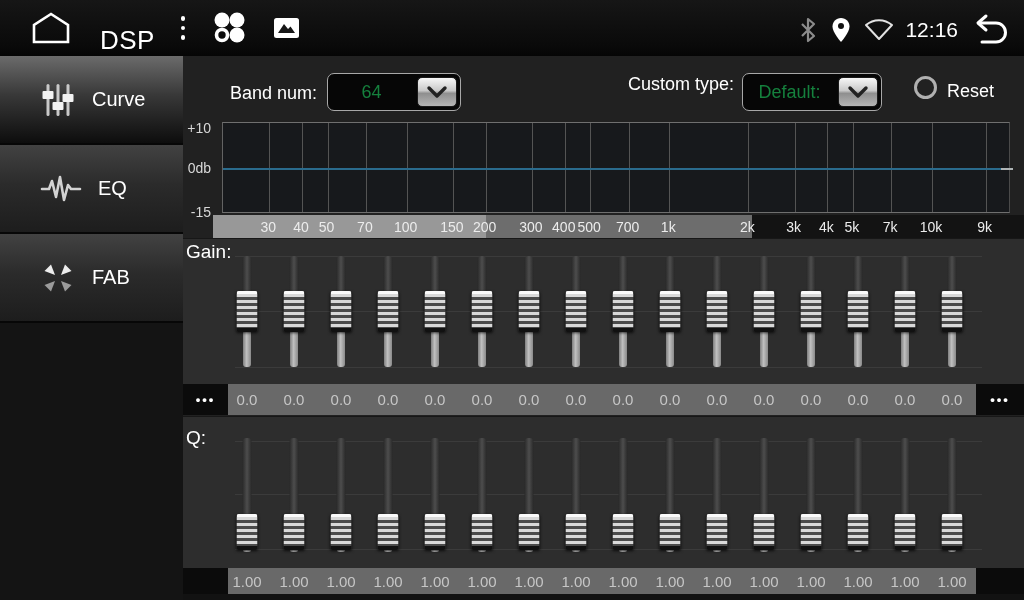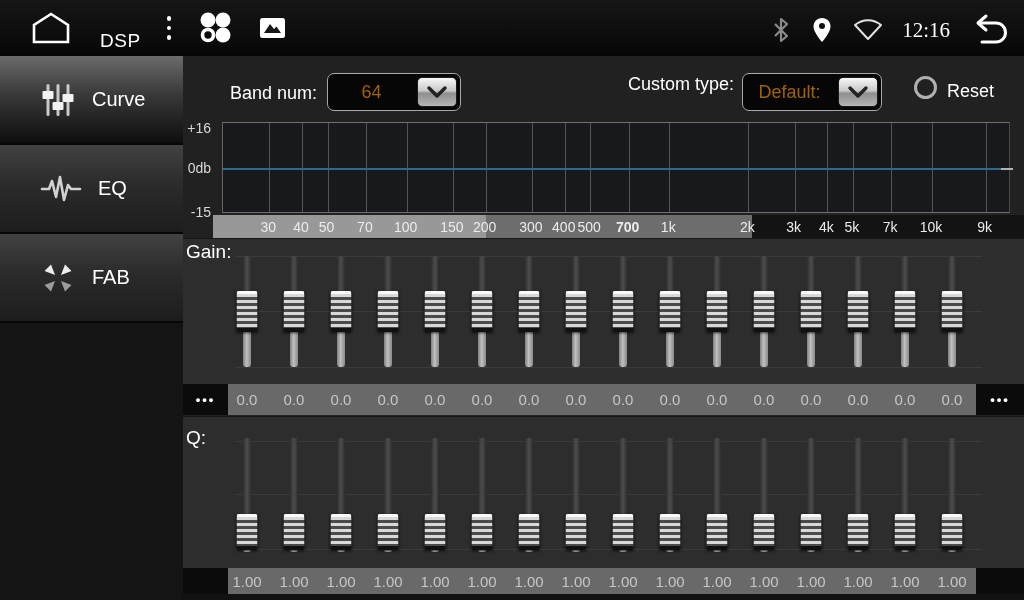--- a/index.html
+++ b/index.html
@@ -5,43 +5,43 @@
   html,body{margin:0;padding:0;background:#000;}
   *{box-sizing:border-box;}
   #screen{position:relative;width:1024px;height:600px;overflow:hidden;
     font-family:"Liberation Sans",sans-serif;background:#1f1f1f;color:#fff;}
 
   
   #topbar{position:absolute;left:0;top:0;width:1024px;height:56px;
     background:linear-gradient(180deg,#161616 0%,#0a0a0a 80%,#050505 100%);
     display:flex;align-items:center;}
   .tb-left{display:flex;align-items:center;gap:26px;padding-left:28px;}
-  .tb-right{position:absolute;right:10px;top:0;height:60px;display:flex;align-items:center;gap:18px;font-family:Liberation Serif, serif;}
-  .tb-title{font-size:19px;color:#fff;letter-spacing:.5px;margin-top:25px;}
+  .tb-right{position:absolute;right:10px;top:0;height:60px;display:flex;align-items:center;gap:10px;}
+  .tb-title{font-size:26px;color:#fff;letter-spacing:.5px;margin-top:25px;}
   .tb-time{font-size:21px;color:#fff;}
   .dots-v{display:flex;flex-direction:column;gap:5px;}
   .dots-v i{width:4.5px;height:4.5px;border-radius:50%;background:#fff;}
   .icon-btn{display:flex;align-items:center;justify-content:center;}
 
   
   #sidebar{position:absolute;left:0;top:56px;width:183px;height:544px;background:#141414;}
   .side-item{position:relative;height:89px;display:flex;align-items:center;gap:16px;
     padding-left:40px;border-bottom:2px solid #070707;
     background:linear-gradient(180deg,#424242 0%,#2b2b2b 45%,#1d1d1d 100%);cursor:pointer;}
   .side-item.selected{background:linear-gradient(180deg,#6b6b6b 0%,#383838 45%,#0d0d0d 100%);}
   .side-label{font-size:20px;color:#fff;}
 
   
   #main{position:absolute;left:183px;top:56px;width:841px;height:544px;background:#212121;}
 
   
   .ctl-label{position:absolute;font-size:18px;color:#fff;}
   .dropdown{position:absolute;top:17px;height:38px;background:#060606;border:1px solid #a8a8a8;
     border-radius:7px;display:flex;align-items:center;cursor:pointer;}
-  .dd-value{flex:1;text-align:center;font-size:18px;color:#a16207;padding-right:2px;}
+  .dd-value{flex:1;text-align:center;font-size:18px;color:#15803d;padding-right:2px;}
   .dd-btn{width:40px;height:30px;margin-right:3px;border-radius:5px;border:1px solid #1a1a1a;
     background:linear-gradient(180deg,#f7f7f7 0%,#c9c9c9 45%,#8f8f8f 55%,#b5b5b5 100%);
     display:flex;align-items:center;justify-content:center;flex:none;}
   #radio-reset{position:absolute;left:731px;top:20px;width:23px;height:23px;border-radius:50%;
     border:3px solid #b0b0b0;background:transparent;cursor:pointer;}
   #reset-label{position:absolute;left:764px;top:25px;font-size:18px;color:#fff;}
 
   
   #chart{position:absolute;left:0;top:64px;width:841px;height:118px;}
   .ylab{position:absolute;width:28px;text-align:right;font-size:14px;color:#d8d8d8;}
@@ -197,21 +197,21 @@
       <span class="dd-btn">
         <svg width="22" height="14" viewBox="0 0 22 14">
             <polyline points="3,3 11,11 19,3" fill="none" stroke="#222" stroke-width="3.4" stroke-linecap="round" stroke-linejoin="round"></polyline>
           </svg>
       </span>
     </div>
     <div id="radio-reset"></div>
     <span id="reset-label">Reset</span>
 
     <div id="chart">
-      <span class="ylab" style="top:0px;">+16</span>
+      <span class="ylab" style="top:0px;">+10</span>
       <span class="ylab" style="top:40px;">0db</span>
       <span class="ylab" style="top:84px;">-15</span>
       <div id="eq-plot">
         <div id="curve-line"></div>
         <div id="curve-end"></div>
       <div class="vgrid" style="left: 46.2533px;"></div>
           <div class="vgrid" style="left: 79.0705px;"></div>
           <div class="vgrid" style="left: 104.526px;"></div>
           <div class="vgrid" style="left: 142.909px;"></div>
           <div class="vgrid" style="left: 183.596px;"></div>
@@ -237,21 +237,21 @@
       <span class="ftick" style="left: 55.2533px;">30</span>
           <span class="ftick" style="left: 88.0705px;">40</span>
           <span class="ftick" style="left: 113.526px;">50</span>
           <span class="ftick" style="left: 151.909px;">70</span>
           <span class="ftick" style="left: 192.596px;">100</span>
           <span class="ftick" style="left: 238.849px;">150</span>
           <span class="ftick" style="left: 271.667px;">200</span>
           <span class="ftick" style="left: 317.92px;">300</span>
           <span class="ftick" style="left: 350.737px;">400</span>
           <span class="ftick" style="left: 376.192px;">500</span>
-          <span class="ftick" style="left: 414.575px; font-weight: bold;">700</span>
+          <span class="ftick" style="left: 414.575px;">700</span>
           <span class="ftick" style="left: 455.263px;">1k</span>
           <span class="ftick" style="left: 534.333px;">2k</span>
           <span class="ftick" style="left: 580.587px;">3k</span>
           <span class="ftick" style="left: 613.404px;">4k</span>
           <span class="ftick" style="left: 638.859px;">5k</span>
           <span class="ftick" style="left: 677.242px;">7k</span>
           <span class="ftick" style="left: 717.929px;">10k</span>
           <span class="ftick" style="left: 771.545px;">9k</span>
         </div>
     </div>

